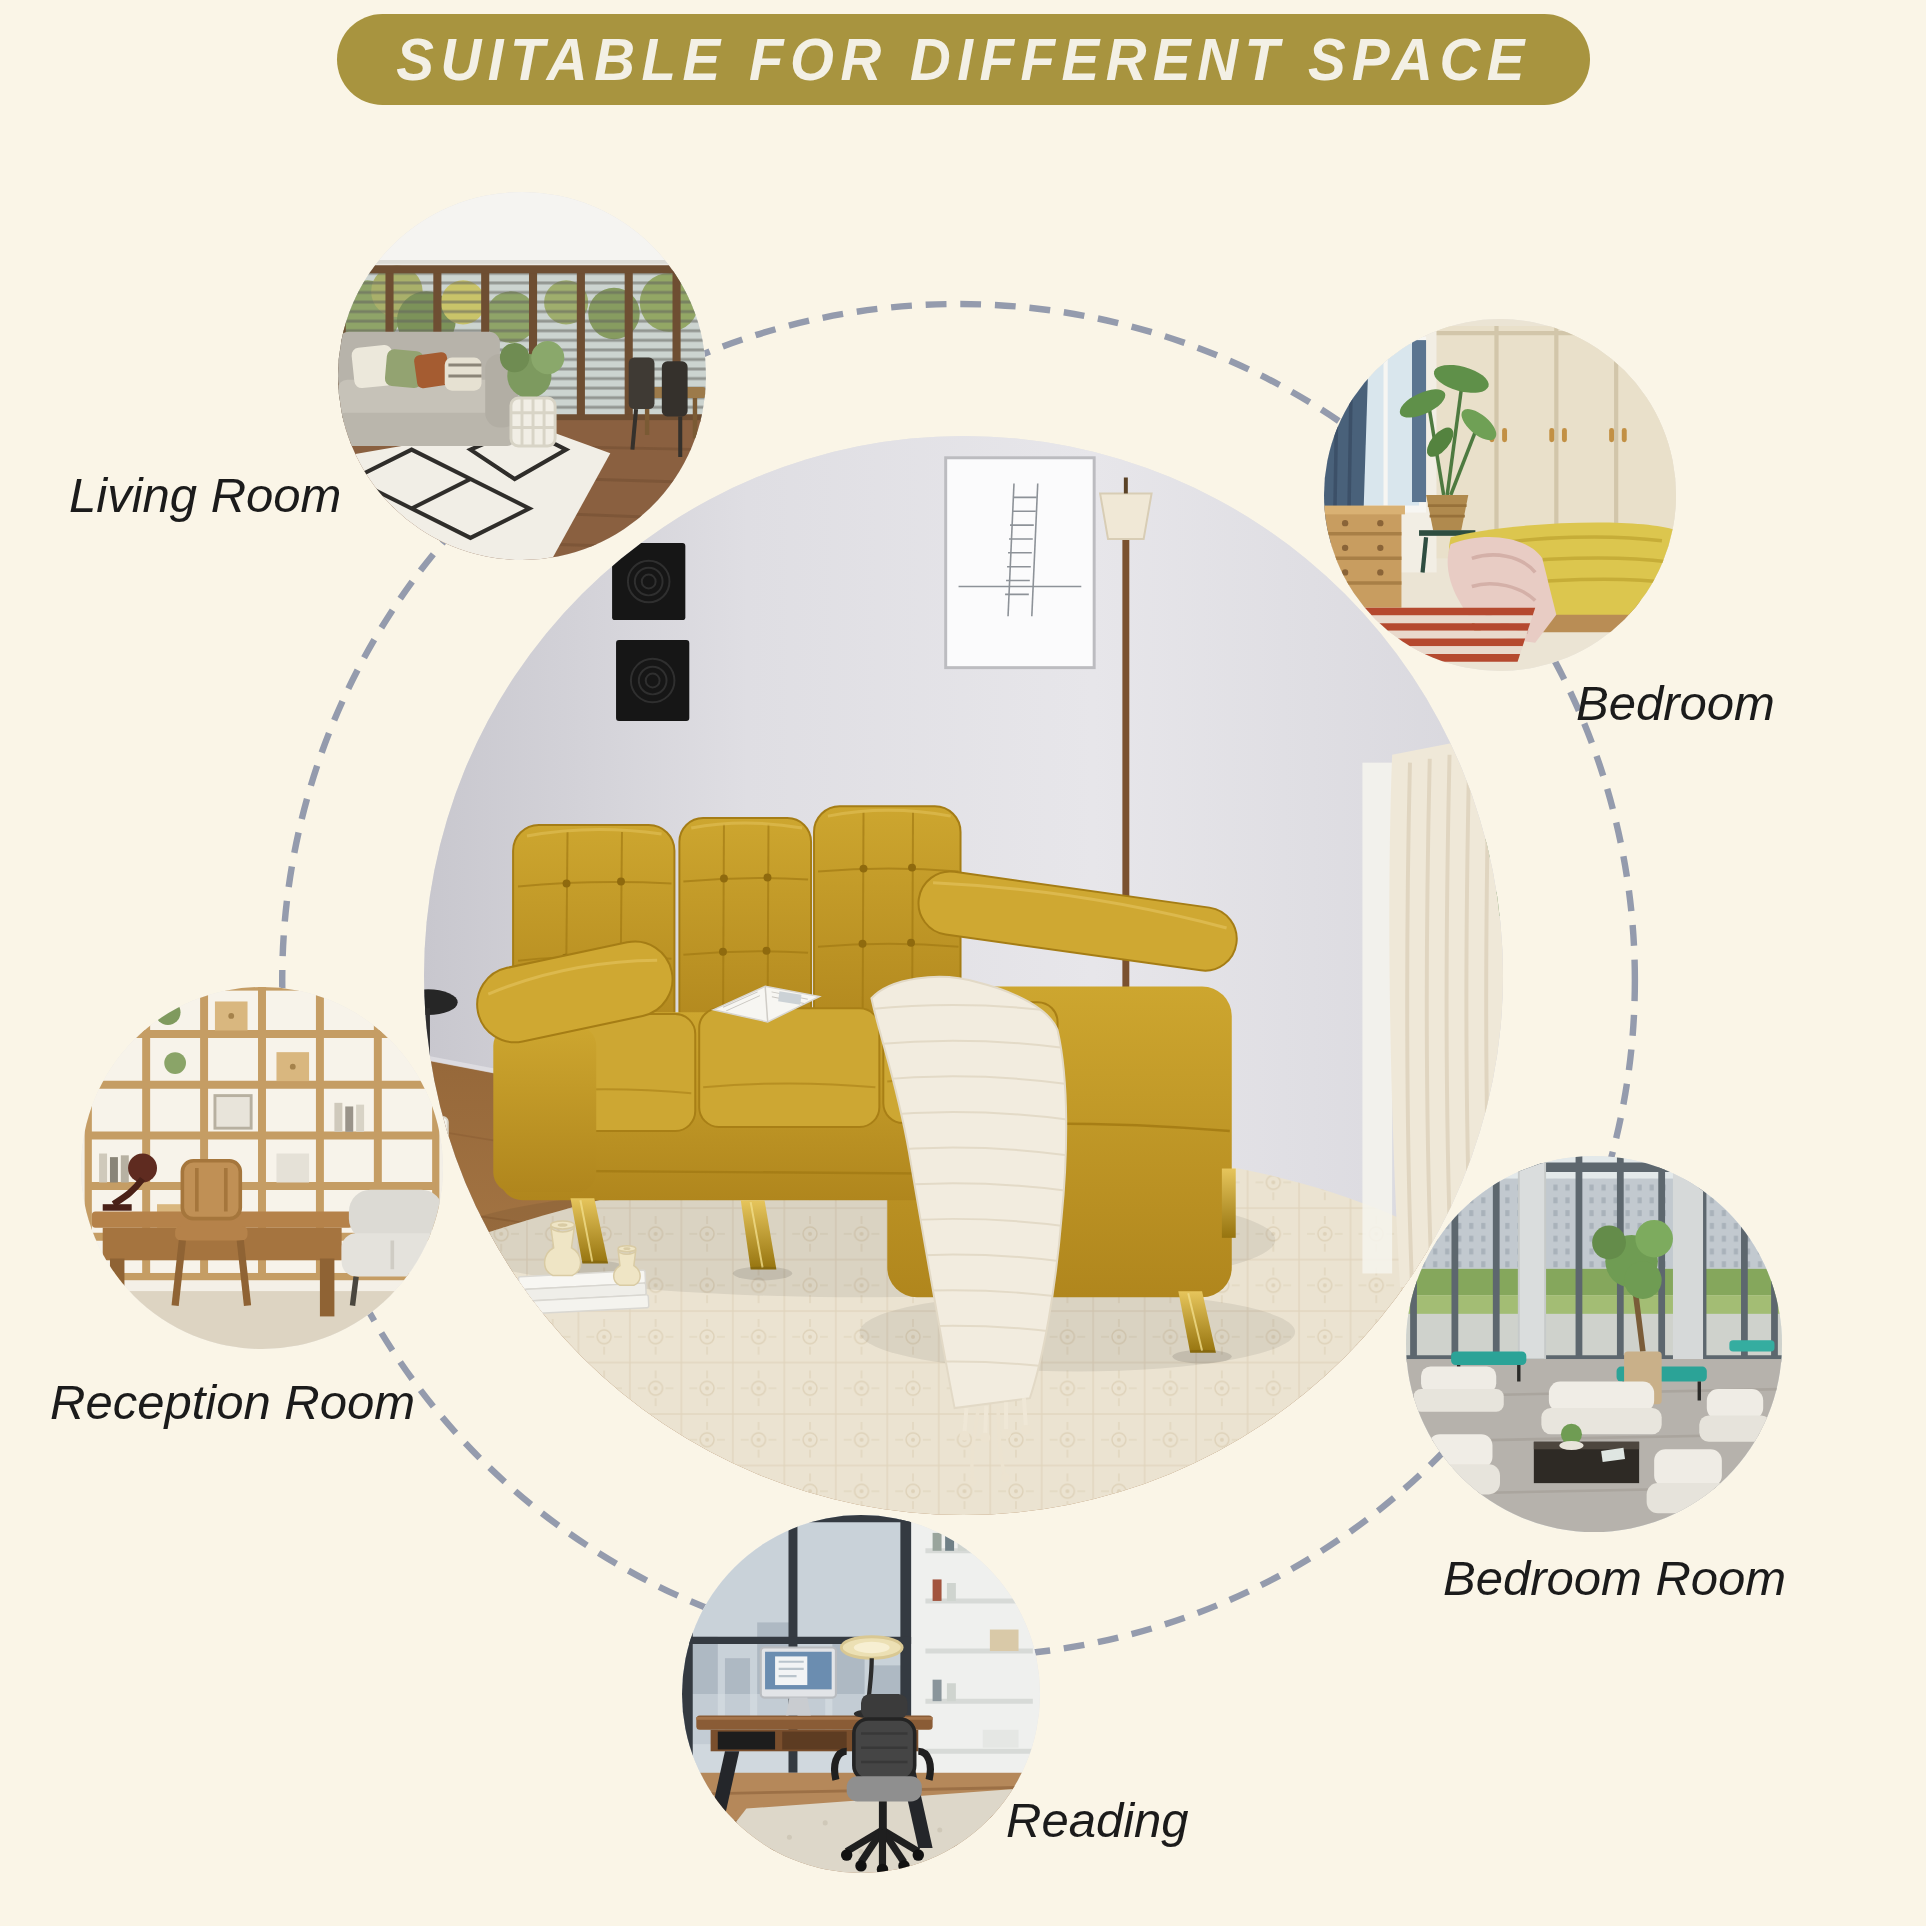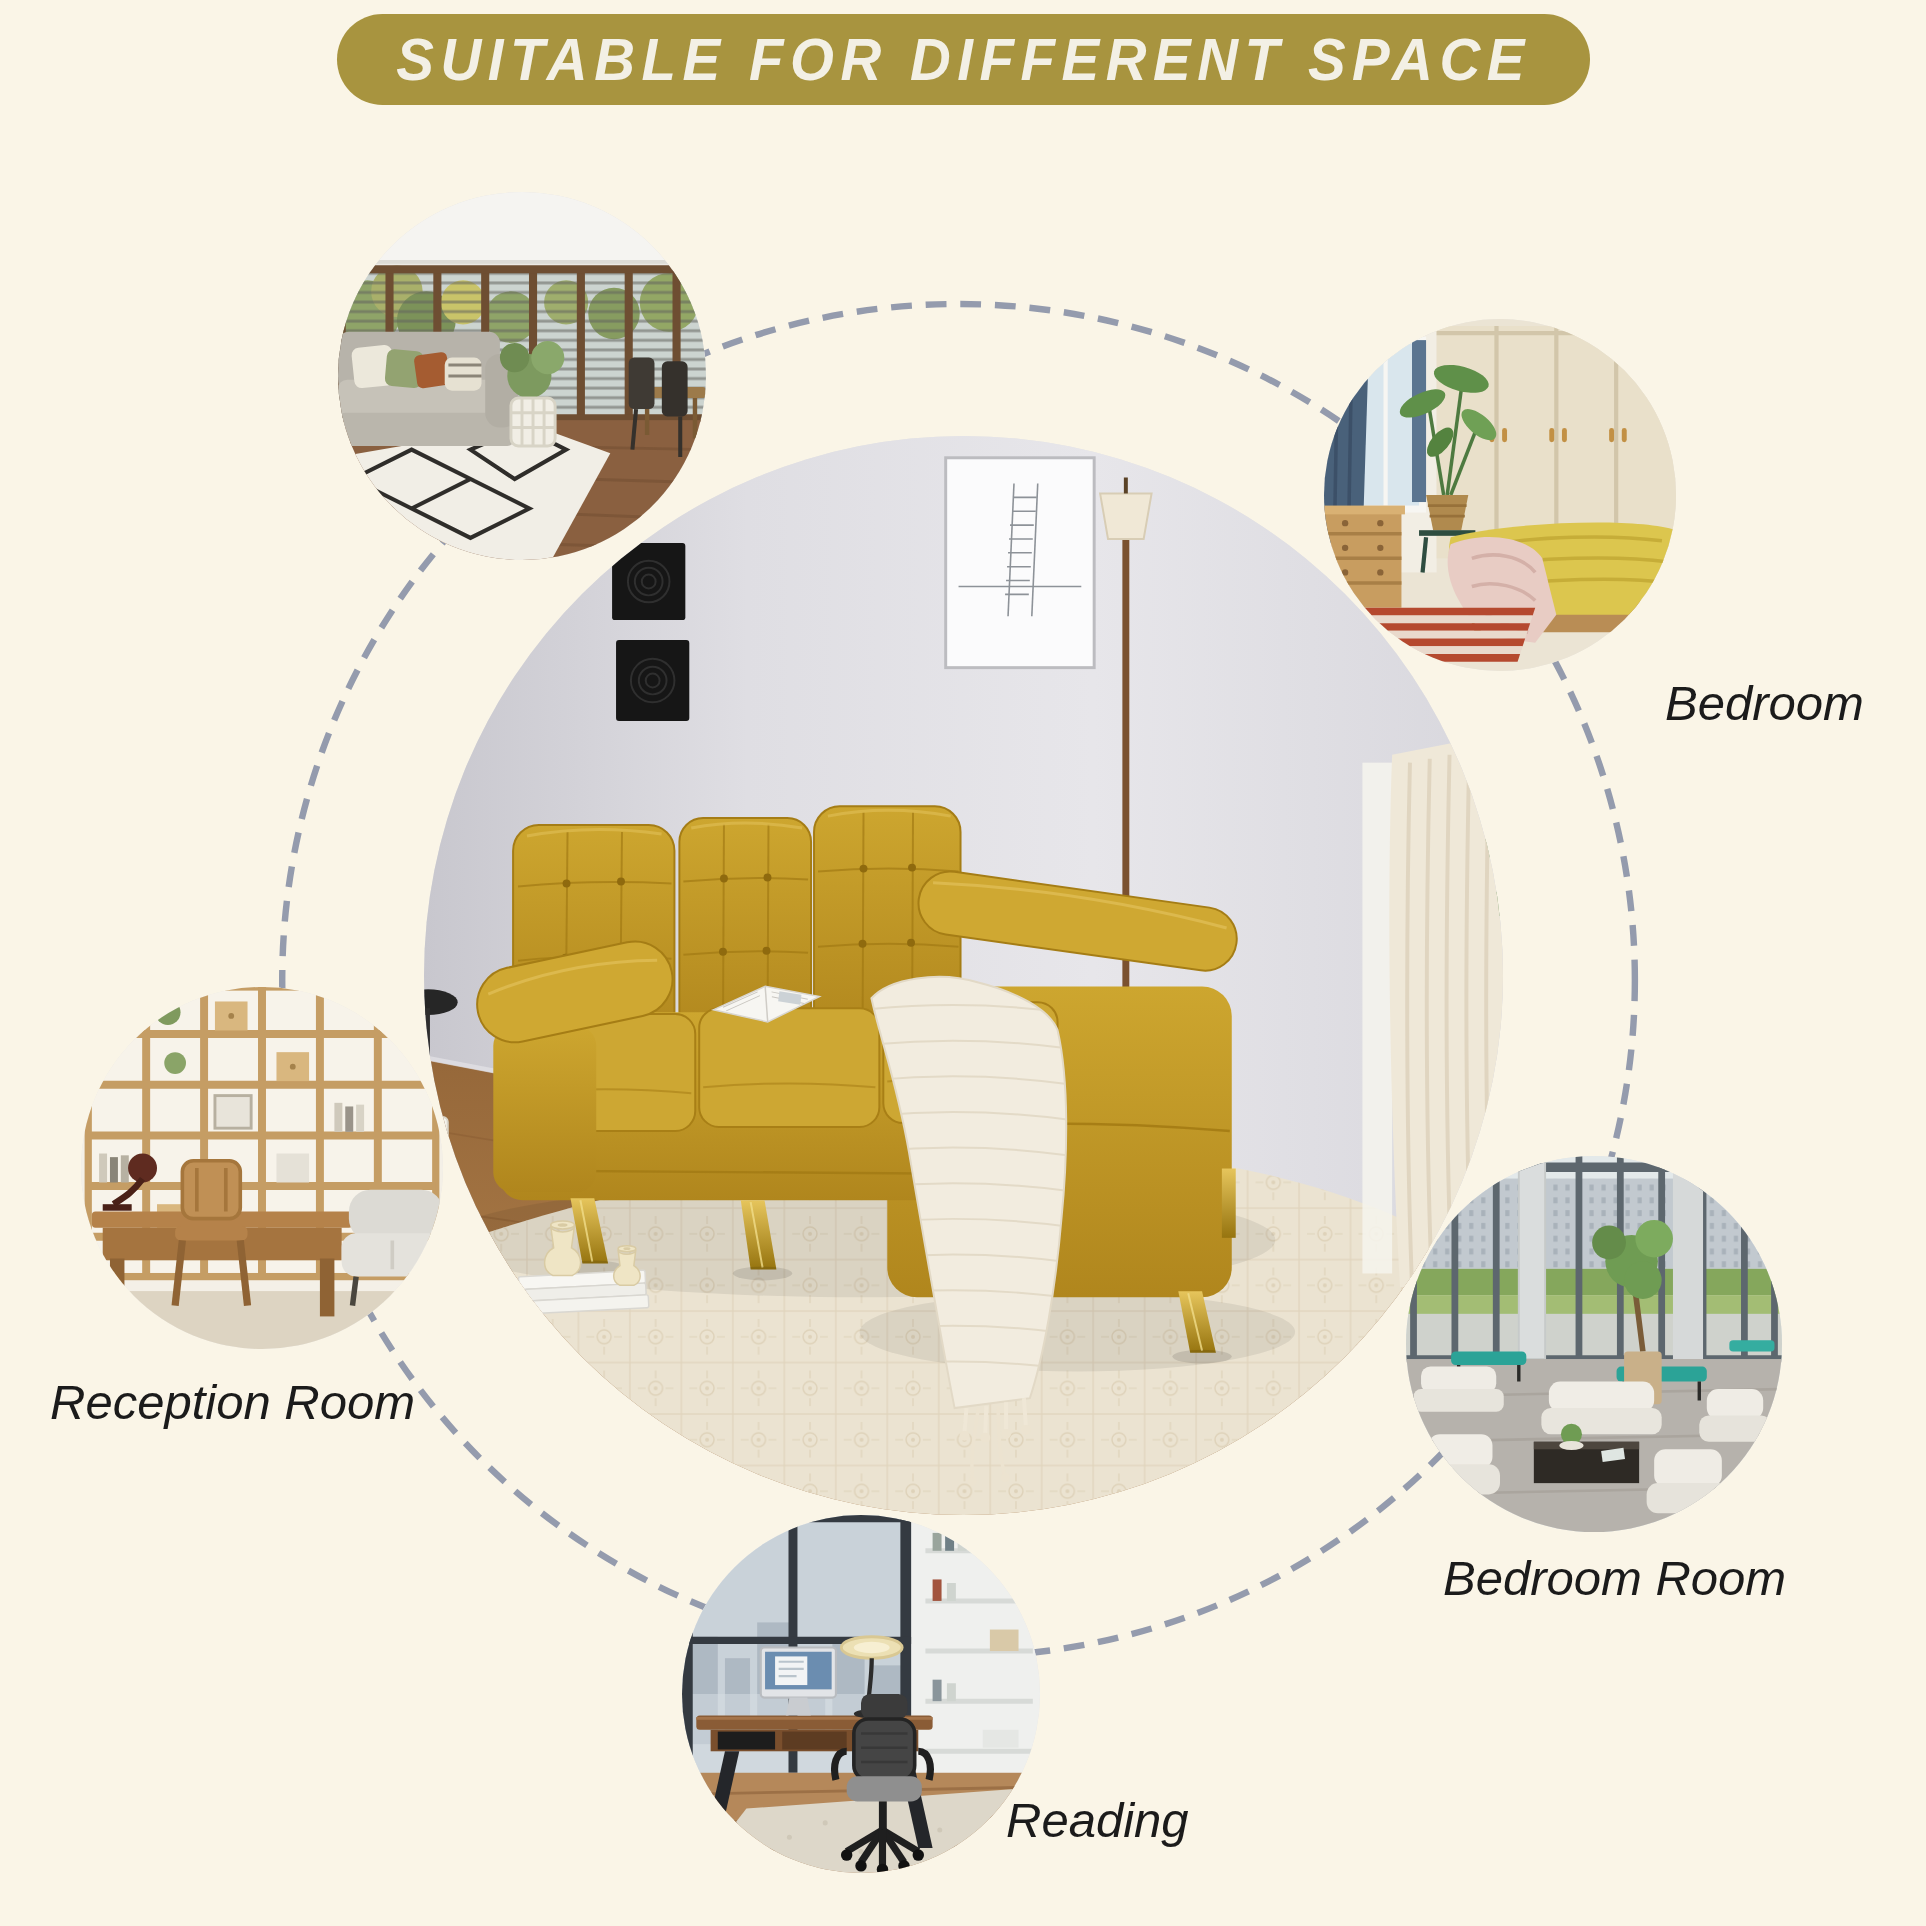--- a/index.html
+++ b/index.html
@@ -13,21 +13,21 @@
   .circle{position:absolute;border-radius:50%;overflow:hidden;background:#e8e6e1;}
   .circle svg{display:block;width:100%;height:100%;}
   #center-circle{left:424px;top:436px;width:1079px;height:1079px;}
   #living-circle{left:338px;top:192px;width:368px;height:368px;}
   #bedroom-circle{left:1324px;top:319px;width:352px;height:352px;}
   #reception-circle{left:81px;top:987px;width:362px;height:362px;}
   #reading-circle{left:1406px;top:1156px;width:376px;height:376px;}
   #office-circle{left:682px;top:1515px;width:358px;height:358px;}
   .room-label{position:absolute;font-size:49px;color:var(--label_text,#1b1b1b);white-space:nowrap;}
   #label-living{left:69px;top:467px;}
-  #label-bedroom{left:1665px;top:675px;}
+  #label-bedroom{left:1576px;top:675px;}
   #label-reception{left:50px;top:1374px;}
   #label-reading{left:1443px;top:1550px;}
   #label-office{left:1006px;top:1792px;}
 </style>
 </head>
 <body>
 
 <div class="canvas">
 
   <svg class="ring" viewBox="0 0 1946 1946" aria-hidden="true">
@@ -696,19 +696,20 @@
           <circle cx="46" cy="95" r="1.6"></circle>
             <circle cx="66" cy="95" r="1.6"></circle>
             <circle cx="50" cy="98" r="1.6"></circle>
           <circle cx="62" cy="98" r="1.6"></circle>
             <circle cx="56" cy="99" r="1.6"></circle>
         </g>
       </g>
     </svg>
   </div>
 
+  <div class="room-label" id="label-living">Living Room</div>
   <div class="room-label" id="label-bedroom">Bedroom</div>
   <div class="room-label" id="label-reception">Reception Room</div>
   <div class="room-label" id="label-reading">Bedroom Room</div>
   <div class="room-label" id="label-office">Reading</div>
 
 </div>
 
 
 </body></html>

